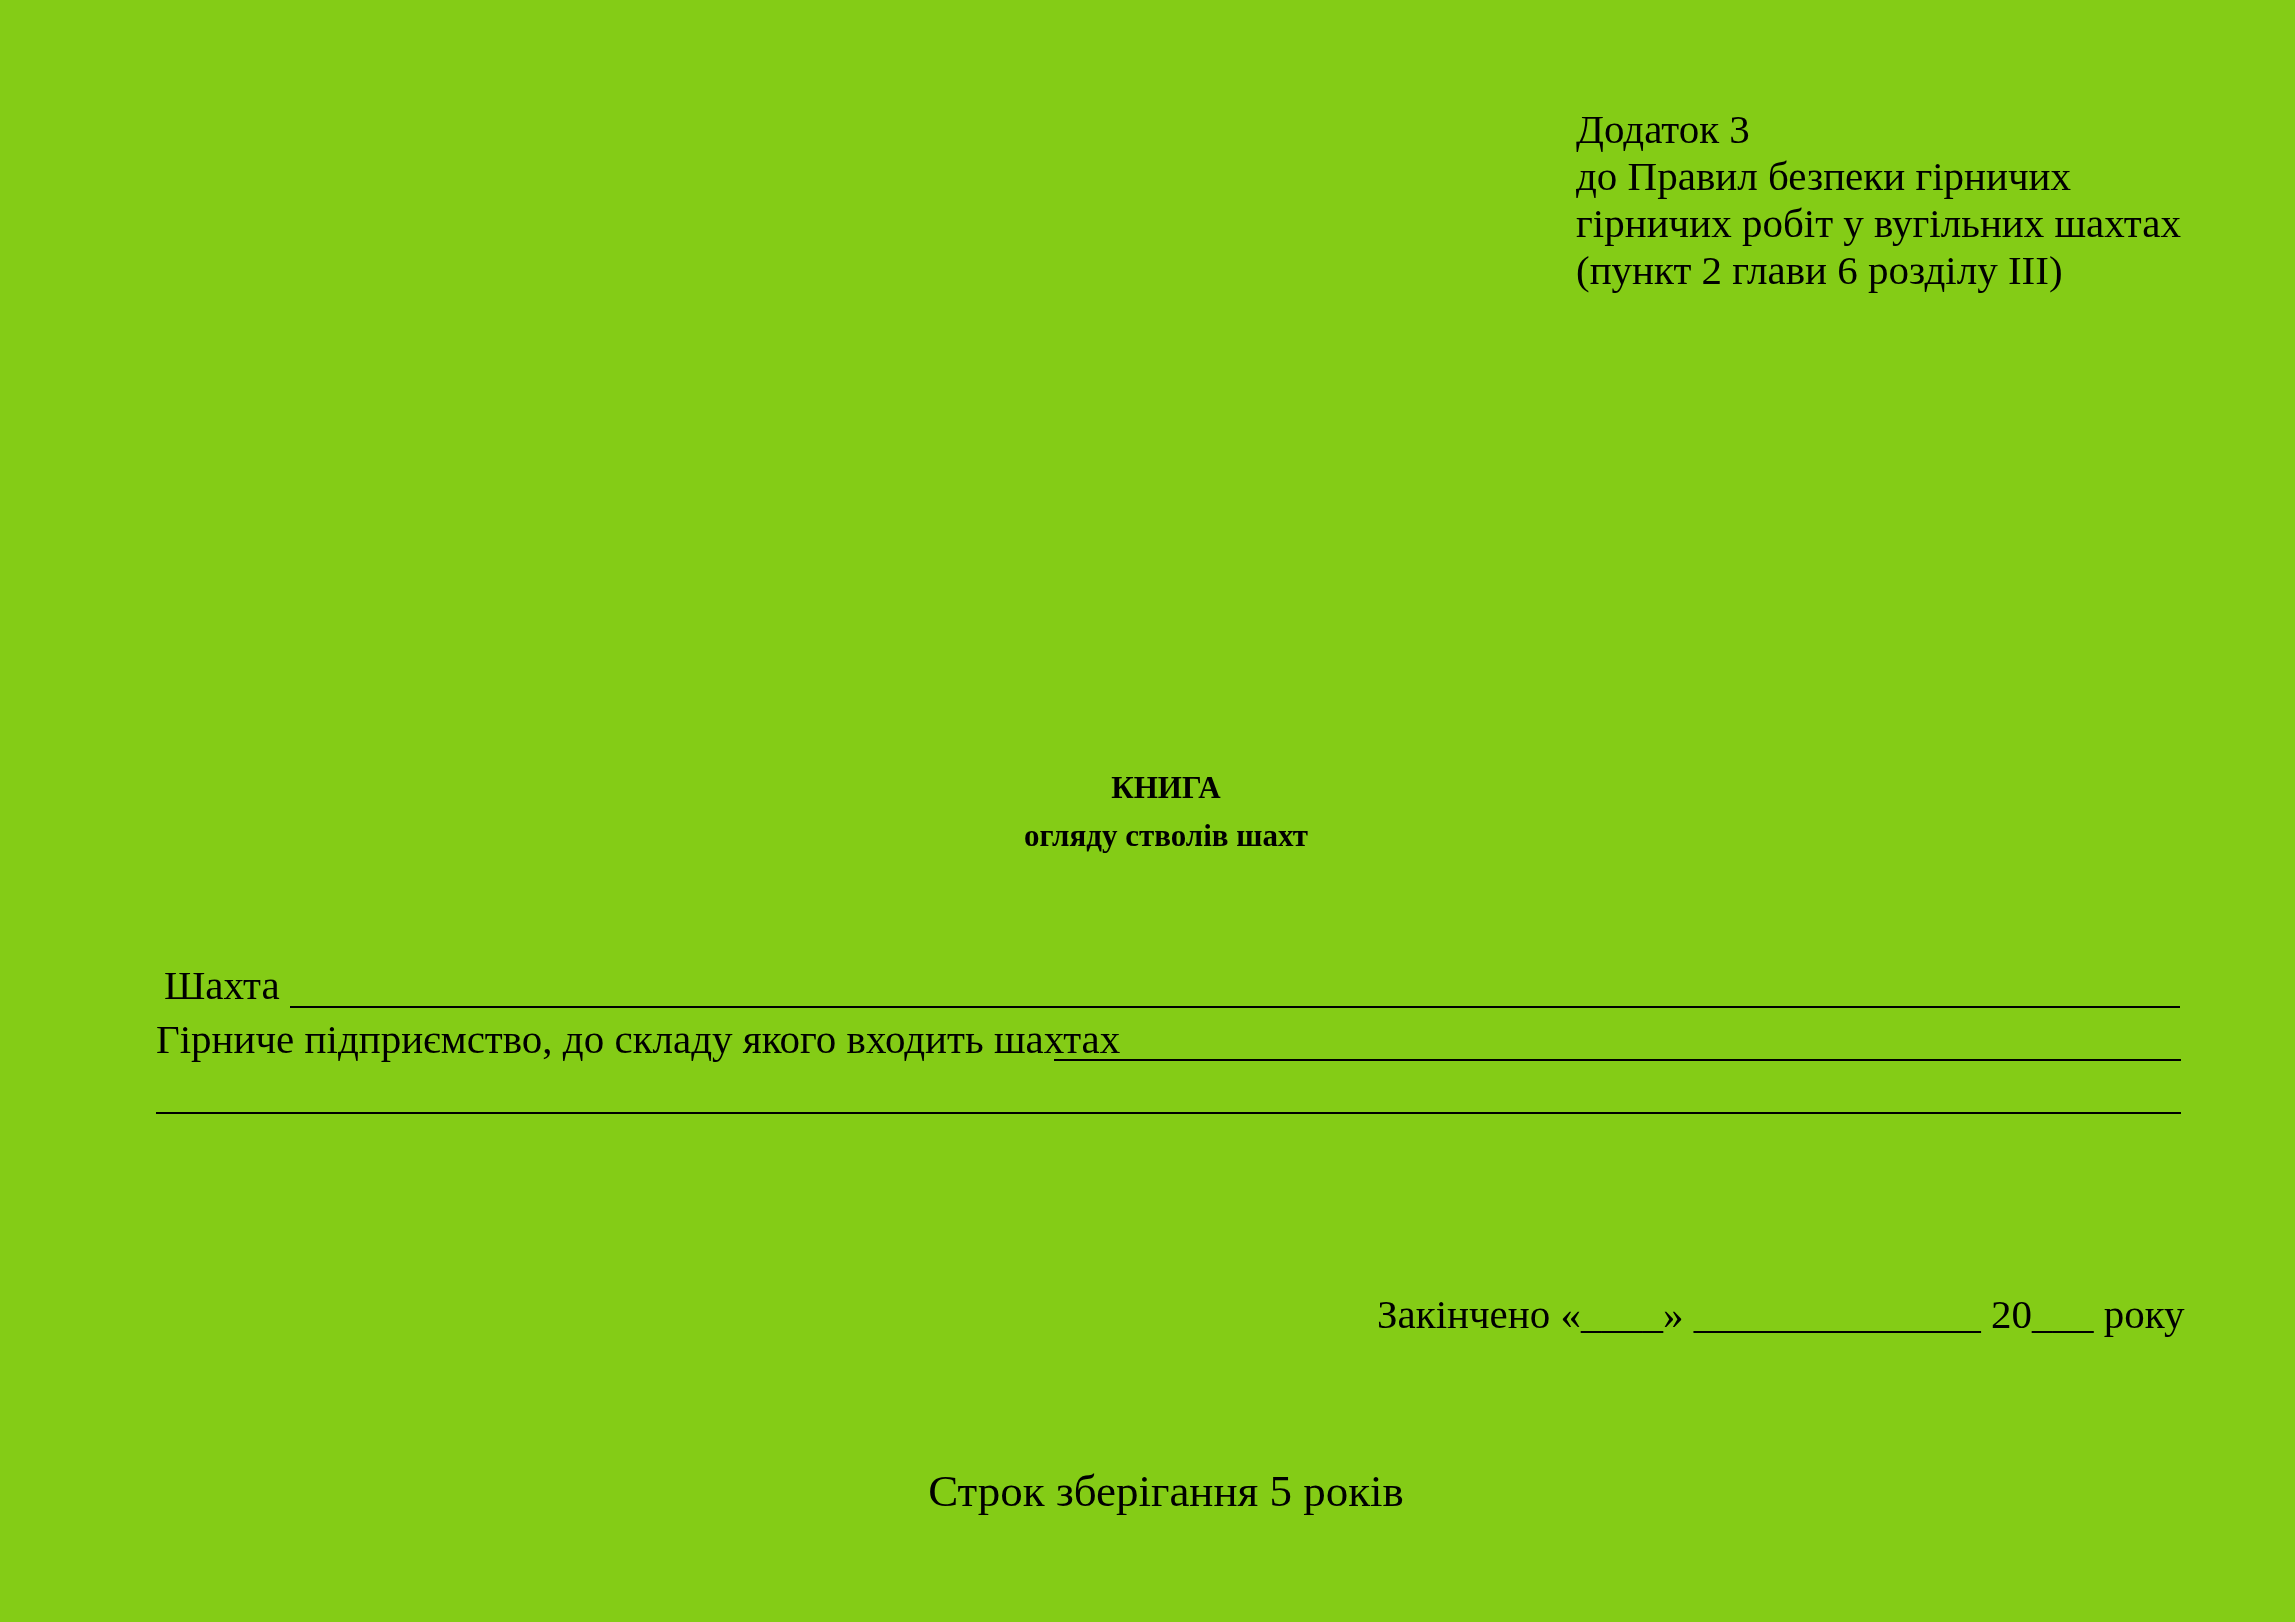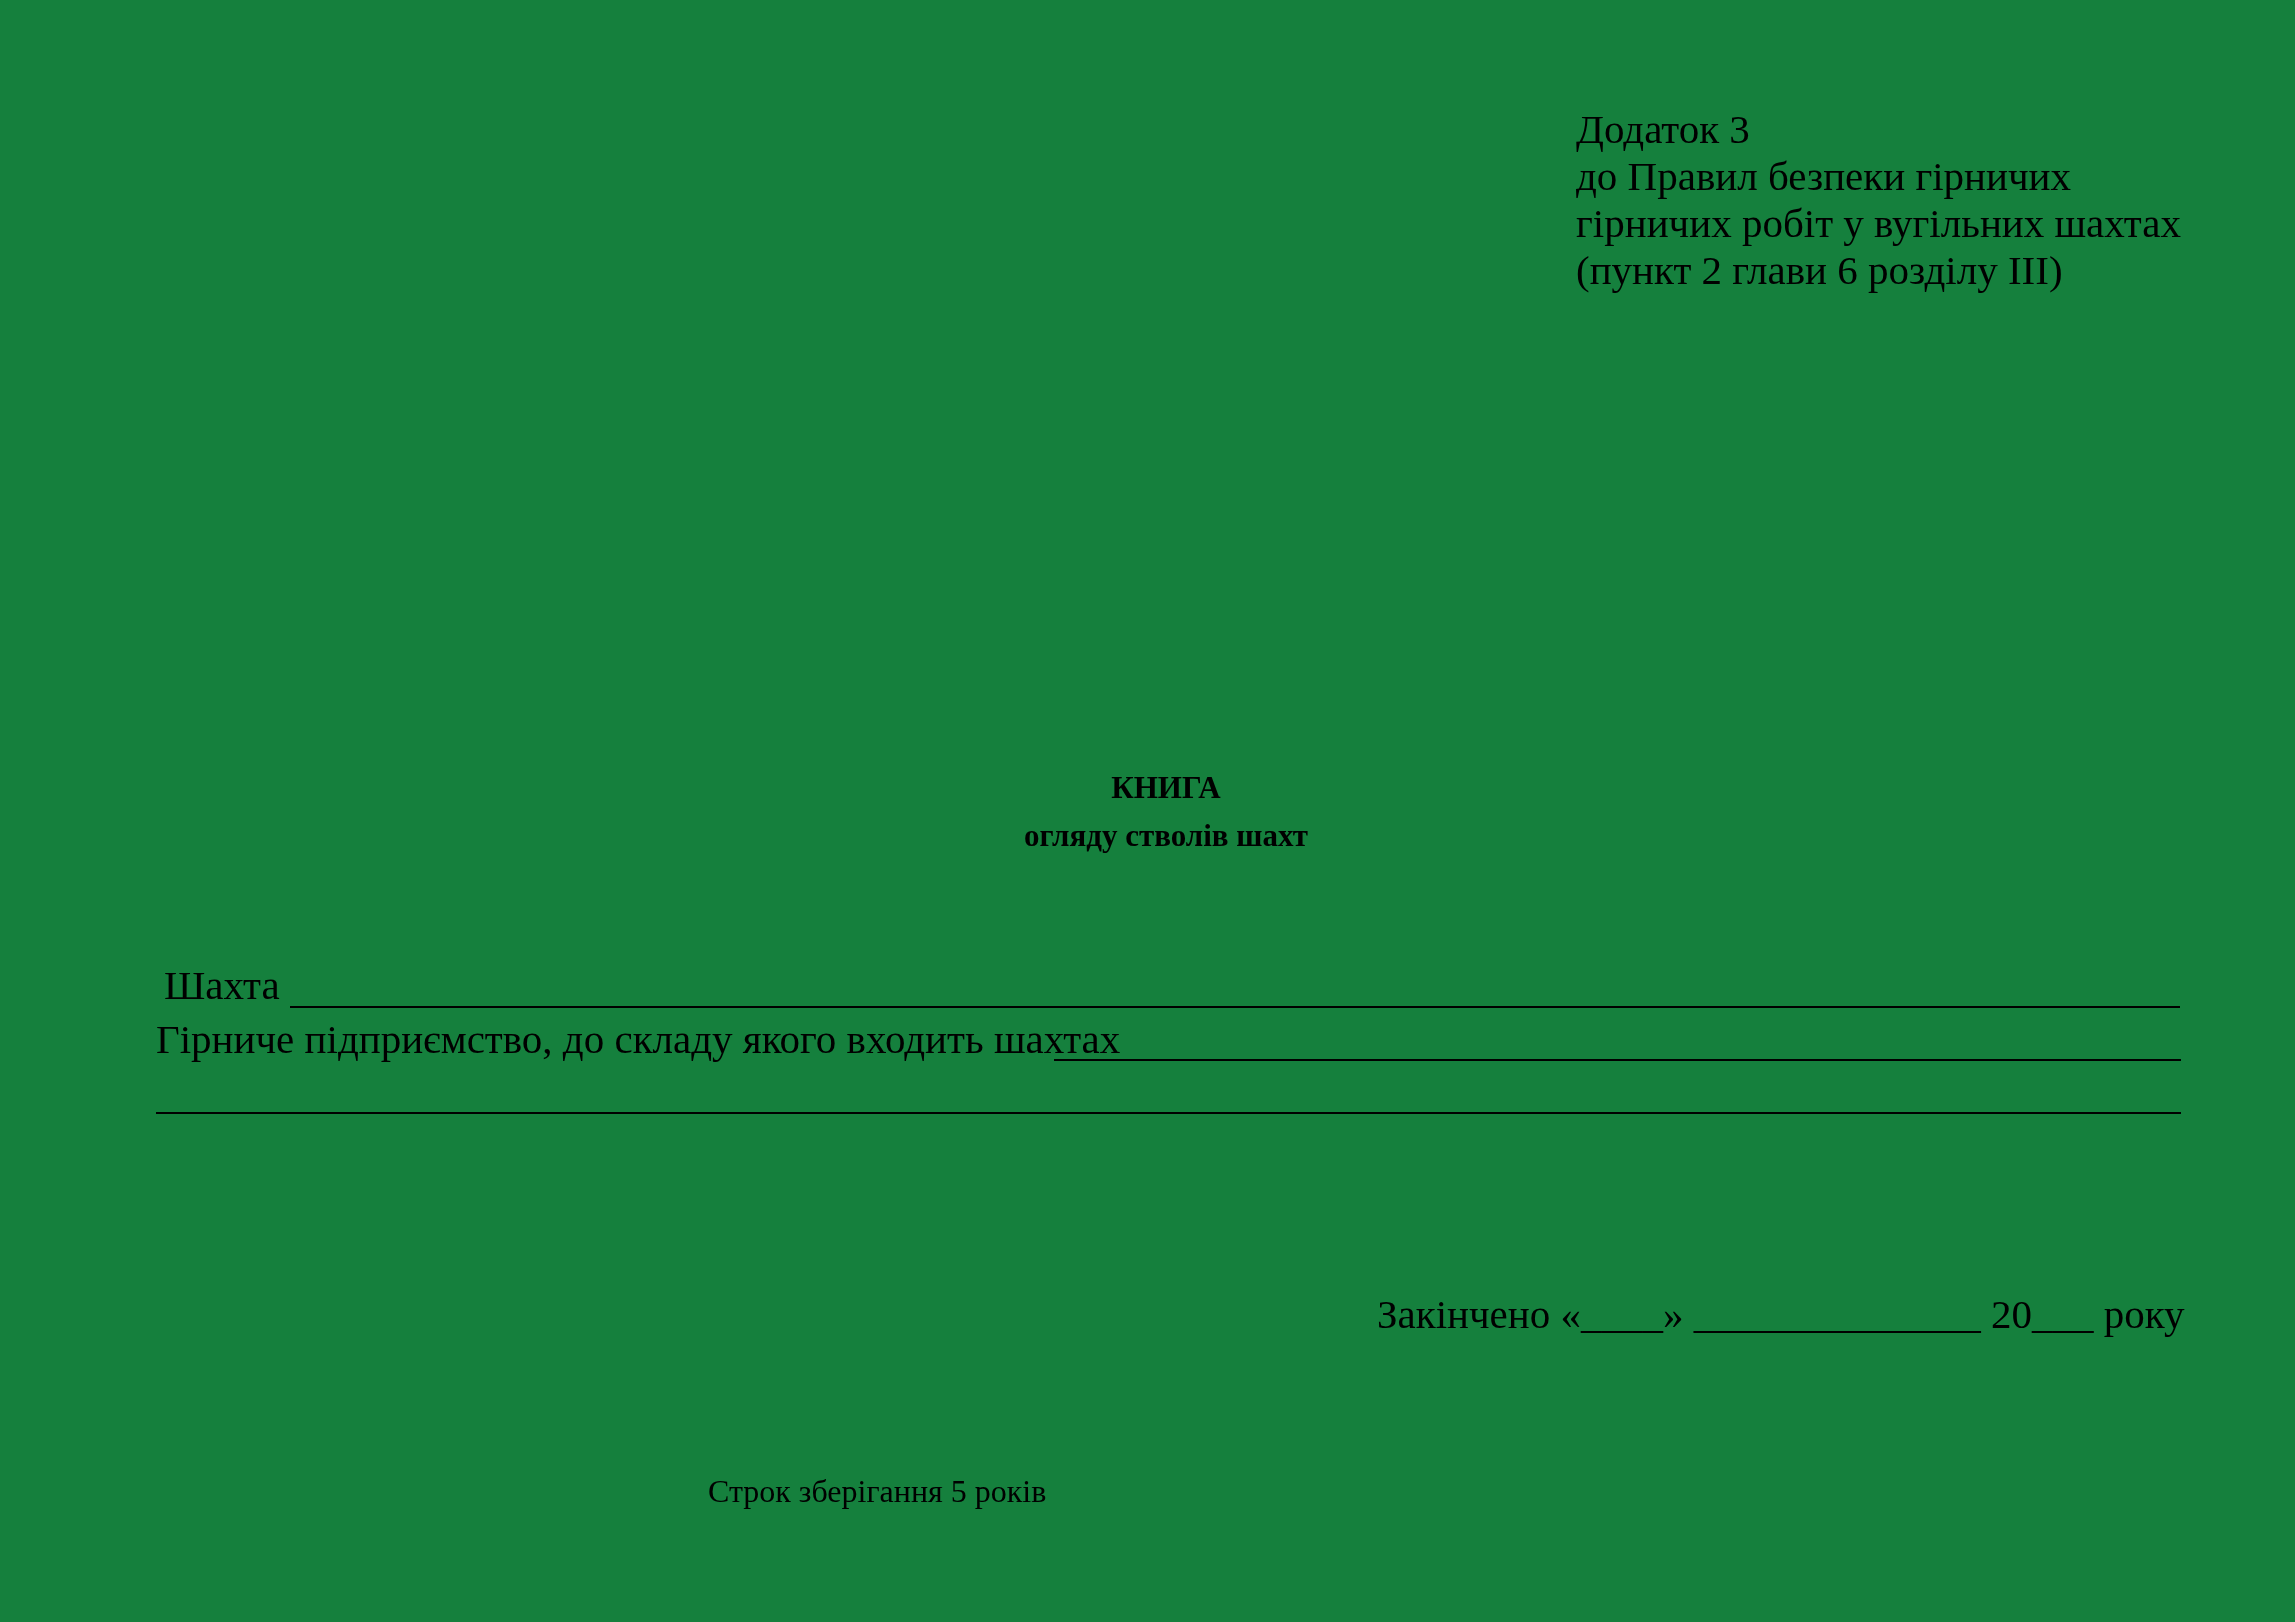--- a/index.html
+++ b/index.html
@@ -4,21 +4,21 @@
 <style>
   html, body {
     margin: 0;
     padding: 0;
     background: #ffffff;
   }
   .page {
     position: relative;
     width: 2295px;
     height: 1623px;
-    background: #15803d;
+    background: #84cc16;
     font-family: "Liberation Serif", "DejaVu Serif", serif;
     color: #000000;
     overflow: hidden;
   }
   .abs { position: absolute; }
 
   .appendix {
     left: 1576px;
     top: 106px;
     font-size: 41px;
@@ -58,22 +58,22 @@
     line-height: 41px;
     white-space: nowrap;
   }
   .date-started  { left: 185px;  top: 1294px; }
   .date-finished { left: 1377px; top: 1294px; }
 
   .retention {
     left: 708px;
     top: 1471px;
     width: 916px;
-    text-align: left;
-    font-size: 32px;
+    text-align: center;
+    font-size: 45px;
     line-height: 41px;
     white-space: nowrap;
   }
 </style>
 </head>
 <body>
 
 <div class="page">
 
   <div class="abs appendix">

